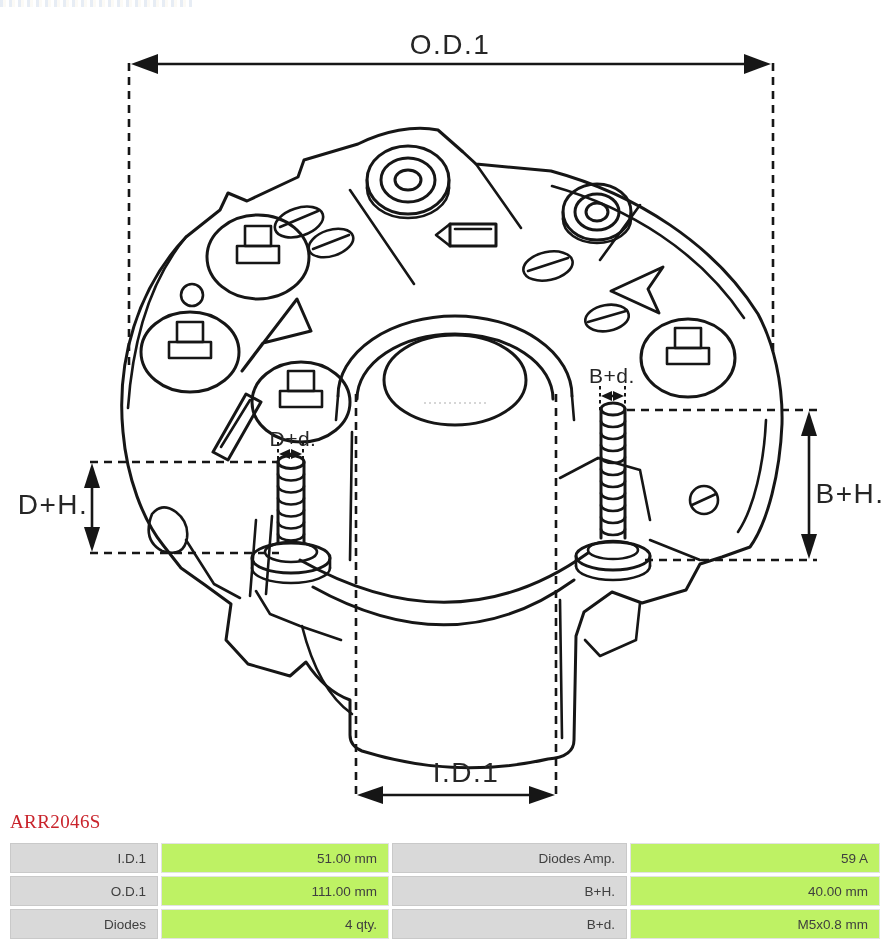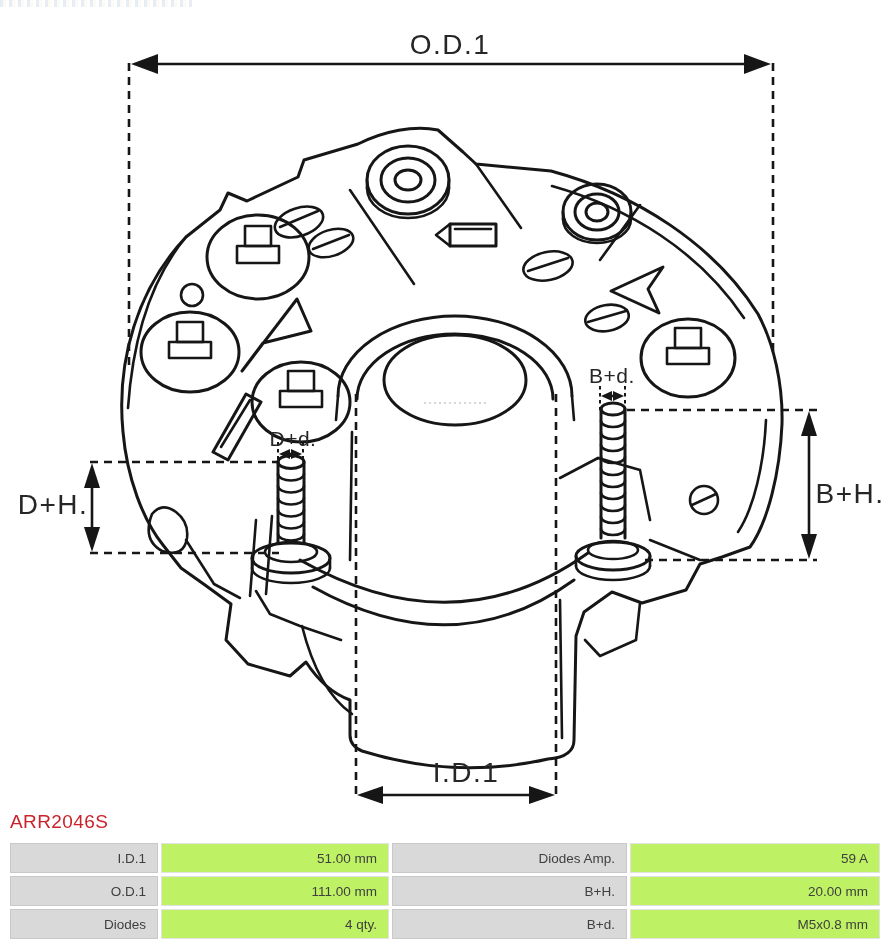--- a/index.html
+++ b/index.html
@@ -19,21 +19,21 @@
   .dash-sm{stroke:#161616;stroke-width:2;fill:none;stroke-dasharray:3.5 3.5;}
   .dim{stroke:#161616;stroke-width:2.6;fill:none;}
   .arrow{fill:#161616;stroke:none;}
   .faint{stroke:#c9c9c9;stroke-width:1.3;stroke-dasharray:2 3;fill:none;}
   text.dim-label{fill:#262626;font-family:"Liberation Sans", sans-serif;
       font-size:28px;letter-spacing:1.5px;}
   text.dim-label-sm{fill:#262626;font-family:"Liberation Sans", sans-serif;
       font-size:21px;letter-spacing:.5px;}
 
   .part-number{position:absolute;left:10px;top:811px;font-size:19px;
-      letter-spacing:.4px;color:#c9232b;}
+      letter-spacing:.4px;color:#c9232b;font-family:Liberation Serif, serif;}
 
   .table-wrap{position:absolute;left:7px;top:840px;width:876px;}
   table.spec{width:876px;border-collapse:separate;border-spacing:3px;}
   table.spec td{height:28px;padding:0 11px 0 4px;text-align:right;
       font-size:13.5px;color:#3f3f3f;white-space:nowrap;}
   td.lbl{background:#d9d9d9;border:1px solid #c9c9c9;}
   td.val{background:#bef264;border:1px solid #e2e2e2;}
 </style>
 </head>
 <body>
@@ -282,21 +282,21 @@
           <tr>
         <td class="lbl">I.D.1</td>
         <td class="val">51.00 mm</td>
         <td class="lbl">Diodes Amp.</td>
         <td class="val">59 A</td>
       </tr>
       <tr>
         <td class="lbl">O.D.1</td>
         <td class="val">111.00 mm</td>
         <td class="lbl">B+H.</td>
-        <td class="val">20.00 mm</td>
+        <td class="val">40.00 mm</td>
       </tr>
       <tr>
         <td class="lbl">Diodes</td>
         <td class="val">4 qty.</td>
         <td class="lbl">B+d.</td>
         <td class="val">M5x0.8 mm</td>
       </tr>
     </tbody>
       </table>
   </div>

